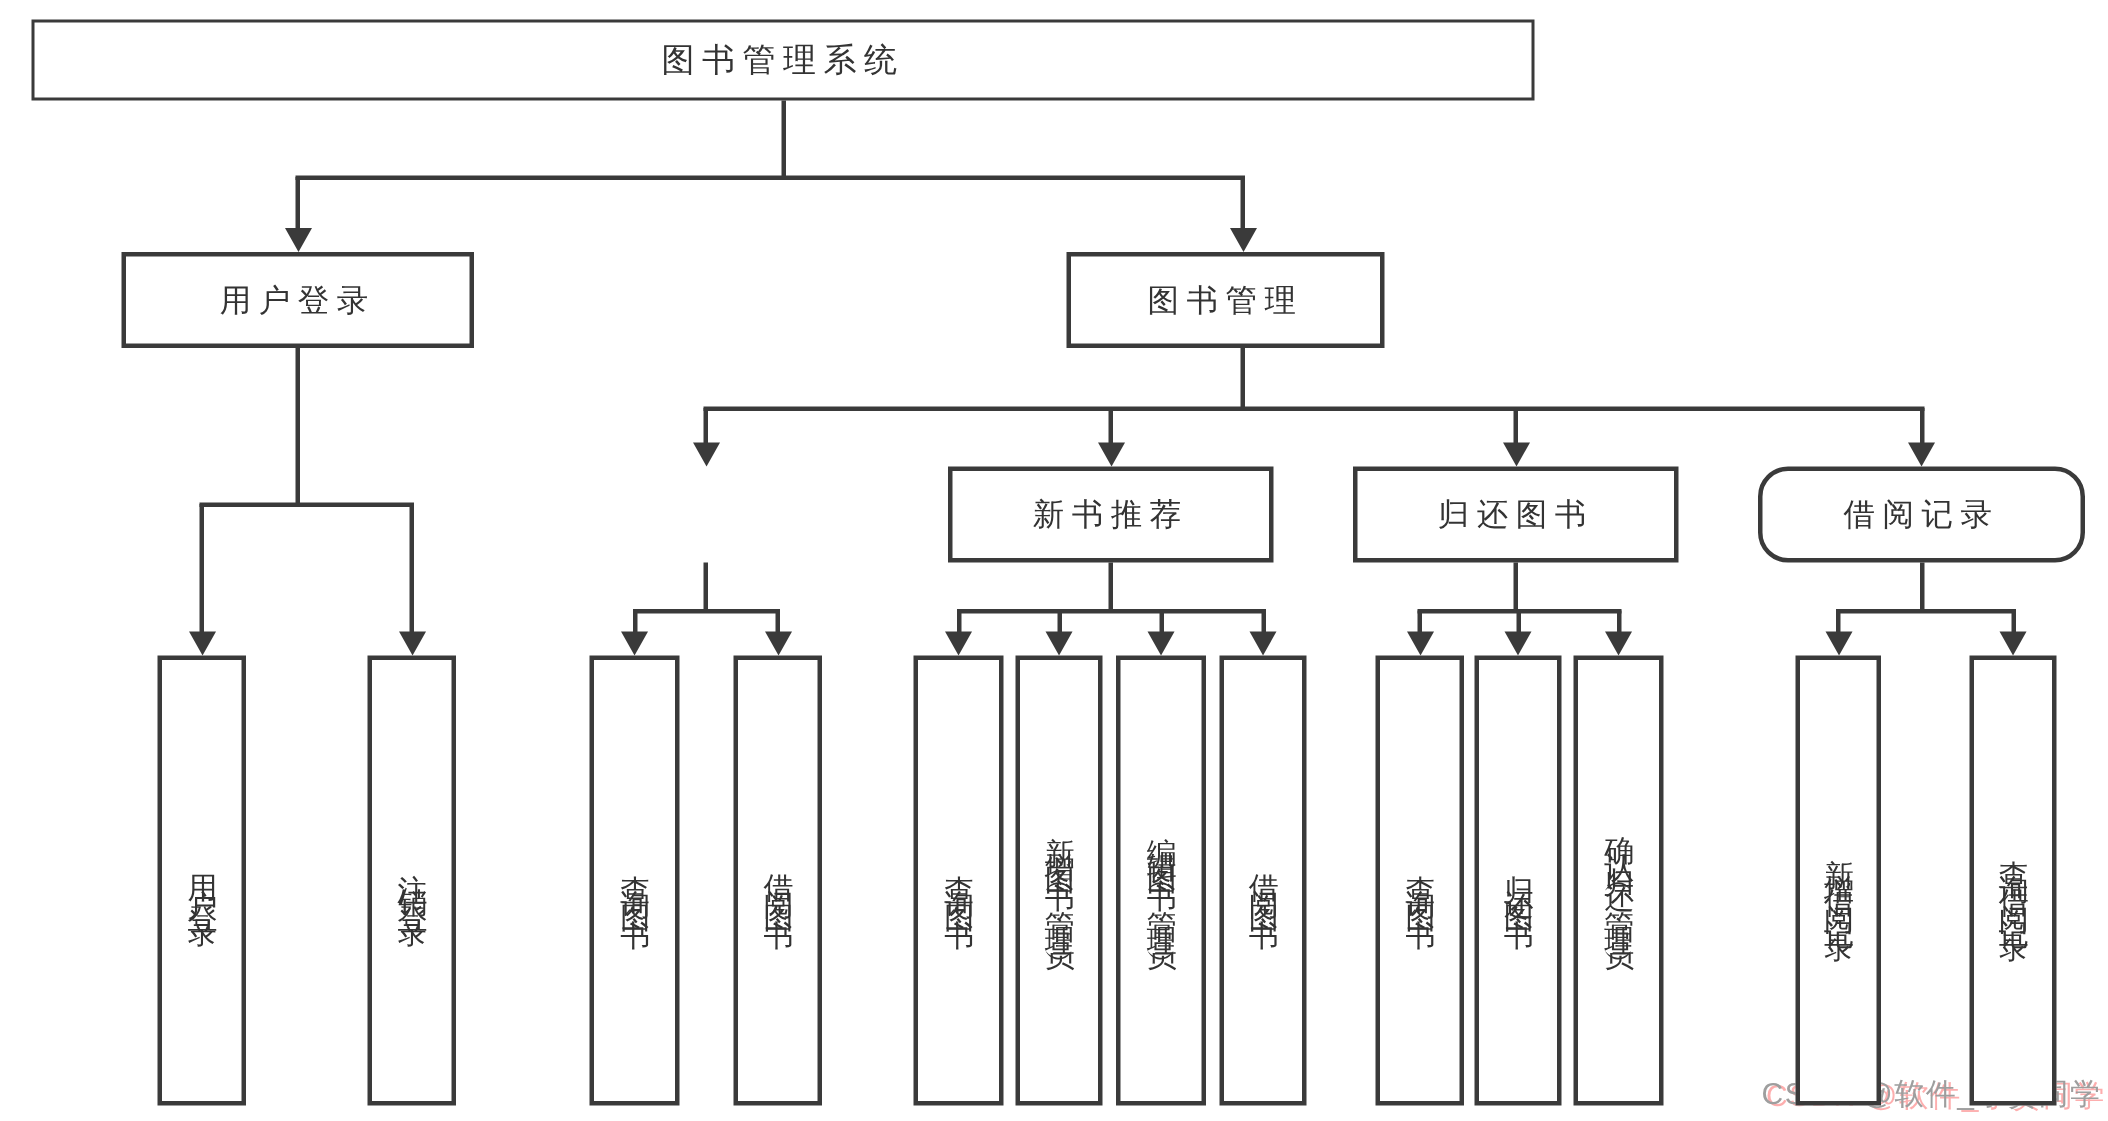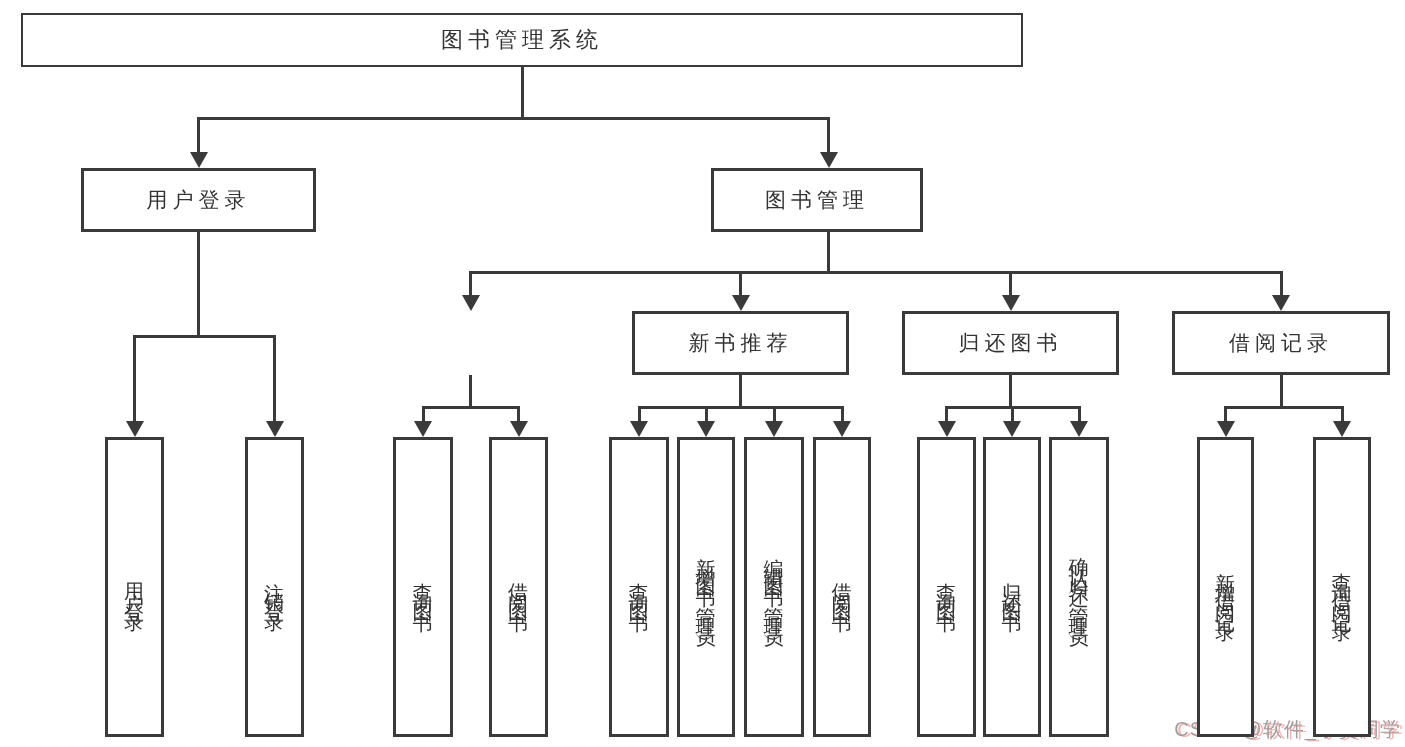--- a/index.html
+++ b/index.html
@@ -60,21 +60,21 @@
     </div>
     <div class="node h" style="left: 711px; top: 168px; width: 212px; height: 64px;">
       <span>图书管理</span>
     </div>
     <div class="node h" style="left: 632px; top: 311px; width: 217px; height: 64px;">
       <span>新书推荐</span>
     </div>
     <div class="node h" style="left: 902px; top: 311px; width: 217px; height: 64px;">
       <span>归还图书</span>
     </div>
-    <div class="node h" style="left: 1172px; top: 311px; width: 218px; height: 64px;">
+    <div class="node h" style="left: 1172px; top: 311px; width: 218px; height: 64px; border-radius: 20px;">
       <span>借阅记录</span>
     </div>
     <div class="node v" style="left: 105px; top: 437px; width: 59px; height: 300px;">
       <span>用户登录</span>
     </div>
     <div class="node v" style="left: 245px; top: 437px; width: 59px; height: 300px;">
       <span>注销登录</span>
     </div>
     <div class="node v" style="left: 393px; top: 437px; width: 60px; height: 300px;">
       <span>查询图书</span>

